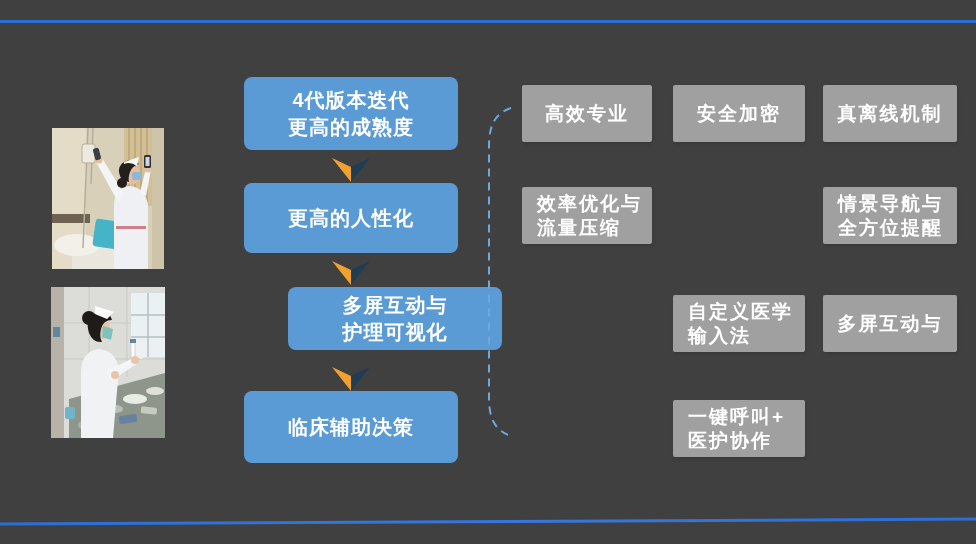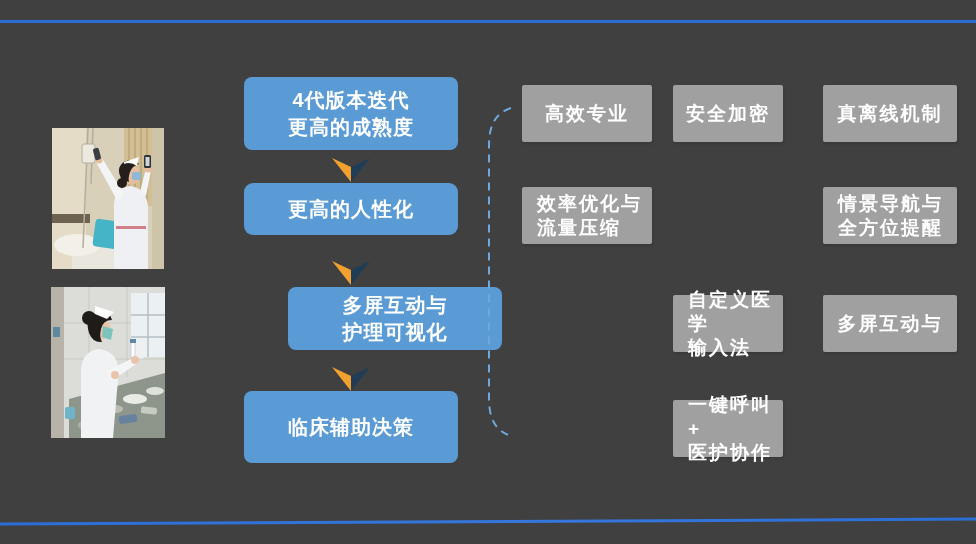--- a/index.html
+++ b/index.html
@@ -32,21 +32,21 @@
     stroke-dasharray:8 6;}
 
   .gbox{position:absolute;background:var(--gray-box);border-radius:2px;
     color:var(--text-white);font-weight:bold;font-size:19px;letter-spacing:2px;
     line-height:24px;display:flex;align-items:center;white-space:pre-line;
     box-shadow:1px 2px 3px rgba(0,0,0,0.12);}
   .gbox.center{justify-content:center;text-align:center;}
   .gbox.left{padding-left:15px;padding-right:4px;text-align:left;}
 
   
-  .col1{left:522px;width:130px;} .col2{left:673px;width:110px;} .col3{left:823px;width:134px;}
+  .col1{left:522px;width:130px;} .col2{left:673px;width:132px;} .col3{left:823px;width:134px;}
   .row1{top:85px;height:57px;} .row2{top:187px;height:57px;}
   .row3{top:295px;height:57px;} .row4{top:400px;height:57px;}
 </style>
 </head>
 <body>
 
 <div class="slide">
 
   <div class="accent-line top"></div>
   <div class="accent-line bottom"></div>
@@ -107,21 +107,21 @@
       <circle cx="49" cy="42" r="10.5" fill="#e9c4a9"></circle>
       <path d="M38 46 Q33 30 47 25 Q58 22 61 33 Q52 33 50 42 Q48 50 51 55 Q42 56 38 46 Z" fill="#1f1b18"></path>
       <circle cx="38" cy="31" r="7" fill="#1f1b18"></circle>
       <polygon points="44,19 63,25 56,32 44,27" fill="#fcfcfa"></polygon>
       <polygon points="52,39 62,42 60,53 51,50" fill="#7cc2bd"></polygon>
     </svg>
   </div>
 
   <div class="fbox" style="top:77px;height:73px;">4代版本迭代
 更高的成熟度</div>
-  <div class="fbox" style="top:183px;height:52px;border-radius:9px;">更高的人性化</div>
+  <div class="fbox" style="top:183px;height:70px;">更高的人性化</div>
   <div class="fbox" style="top:287px;height:63px;margin-left:44px;">多屏互动与
 护理可视化</div>
   <div class="fbox" style="top:391px;height:72px;">临床辅助决策</div>
 
   <svg class="chev" style="top:158px;" viewBox="0 0 38 24">
     <polygon class="wing-left" points="0,0 19,9 19,24"></polygon>
     <polygon class="wing-right" points="38,0 19,9 19,24"></polygon>
   </svg>
   <svg class="chev" style="top:261px;" viewBox="0 0 38 24">
     <polygon class="wing-left" points="0,0 19,9 19,24"></polygon>

